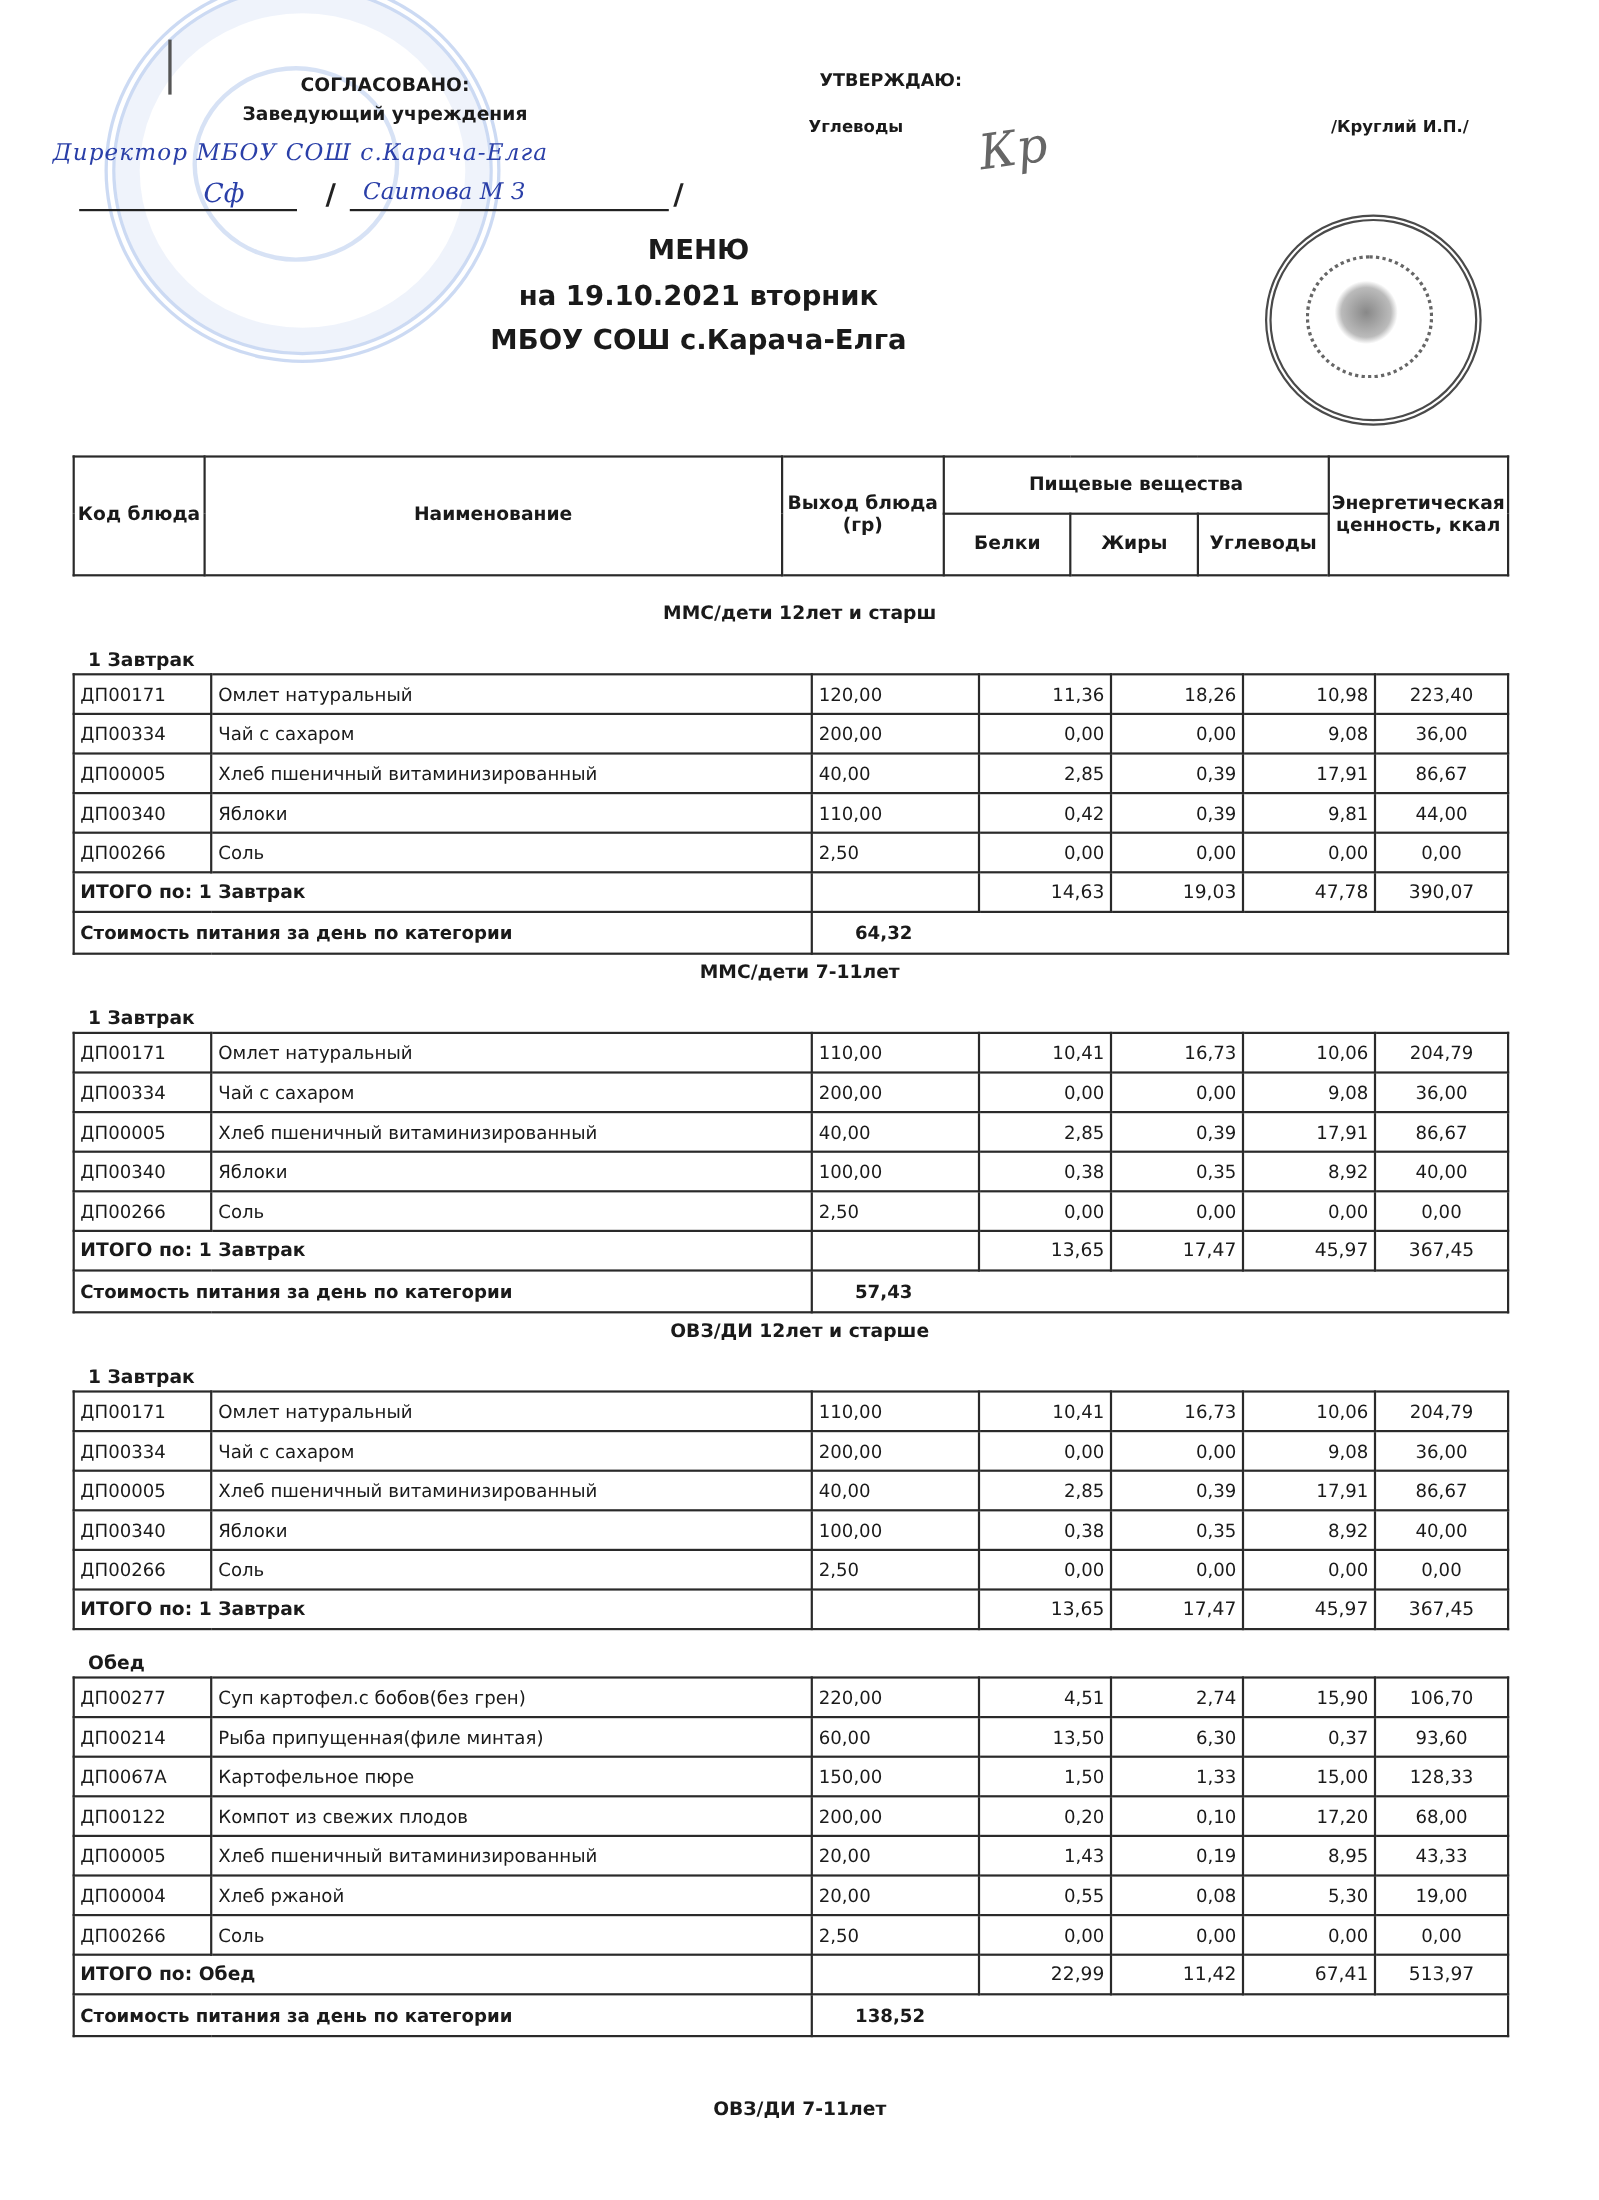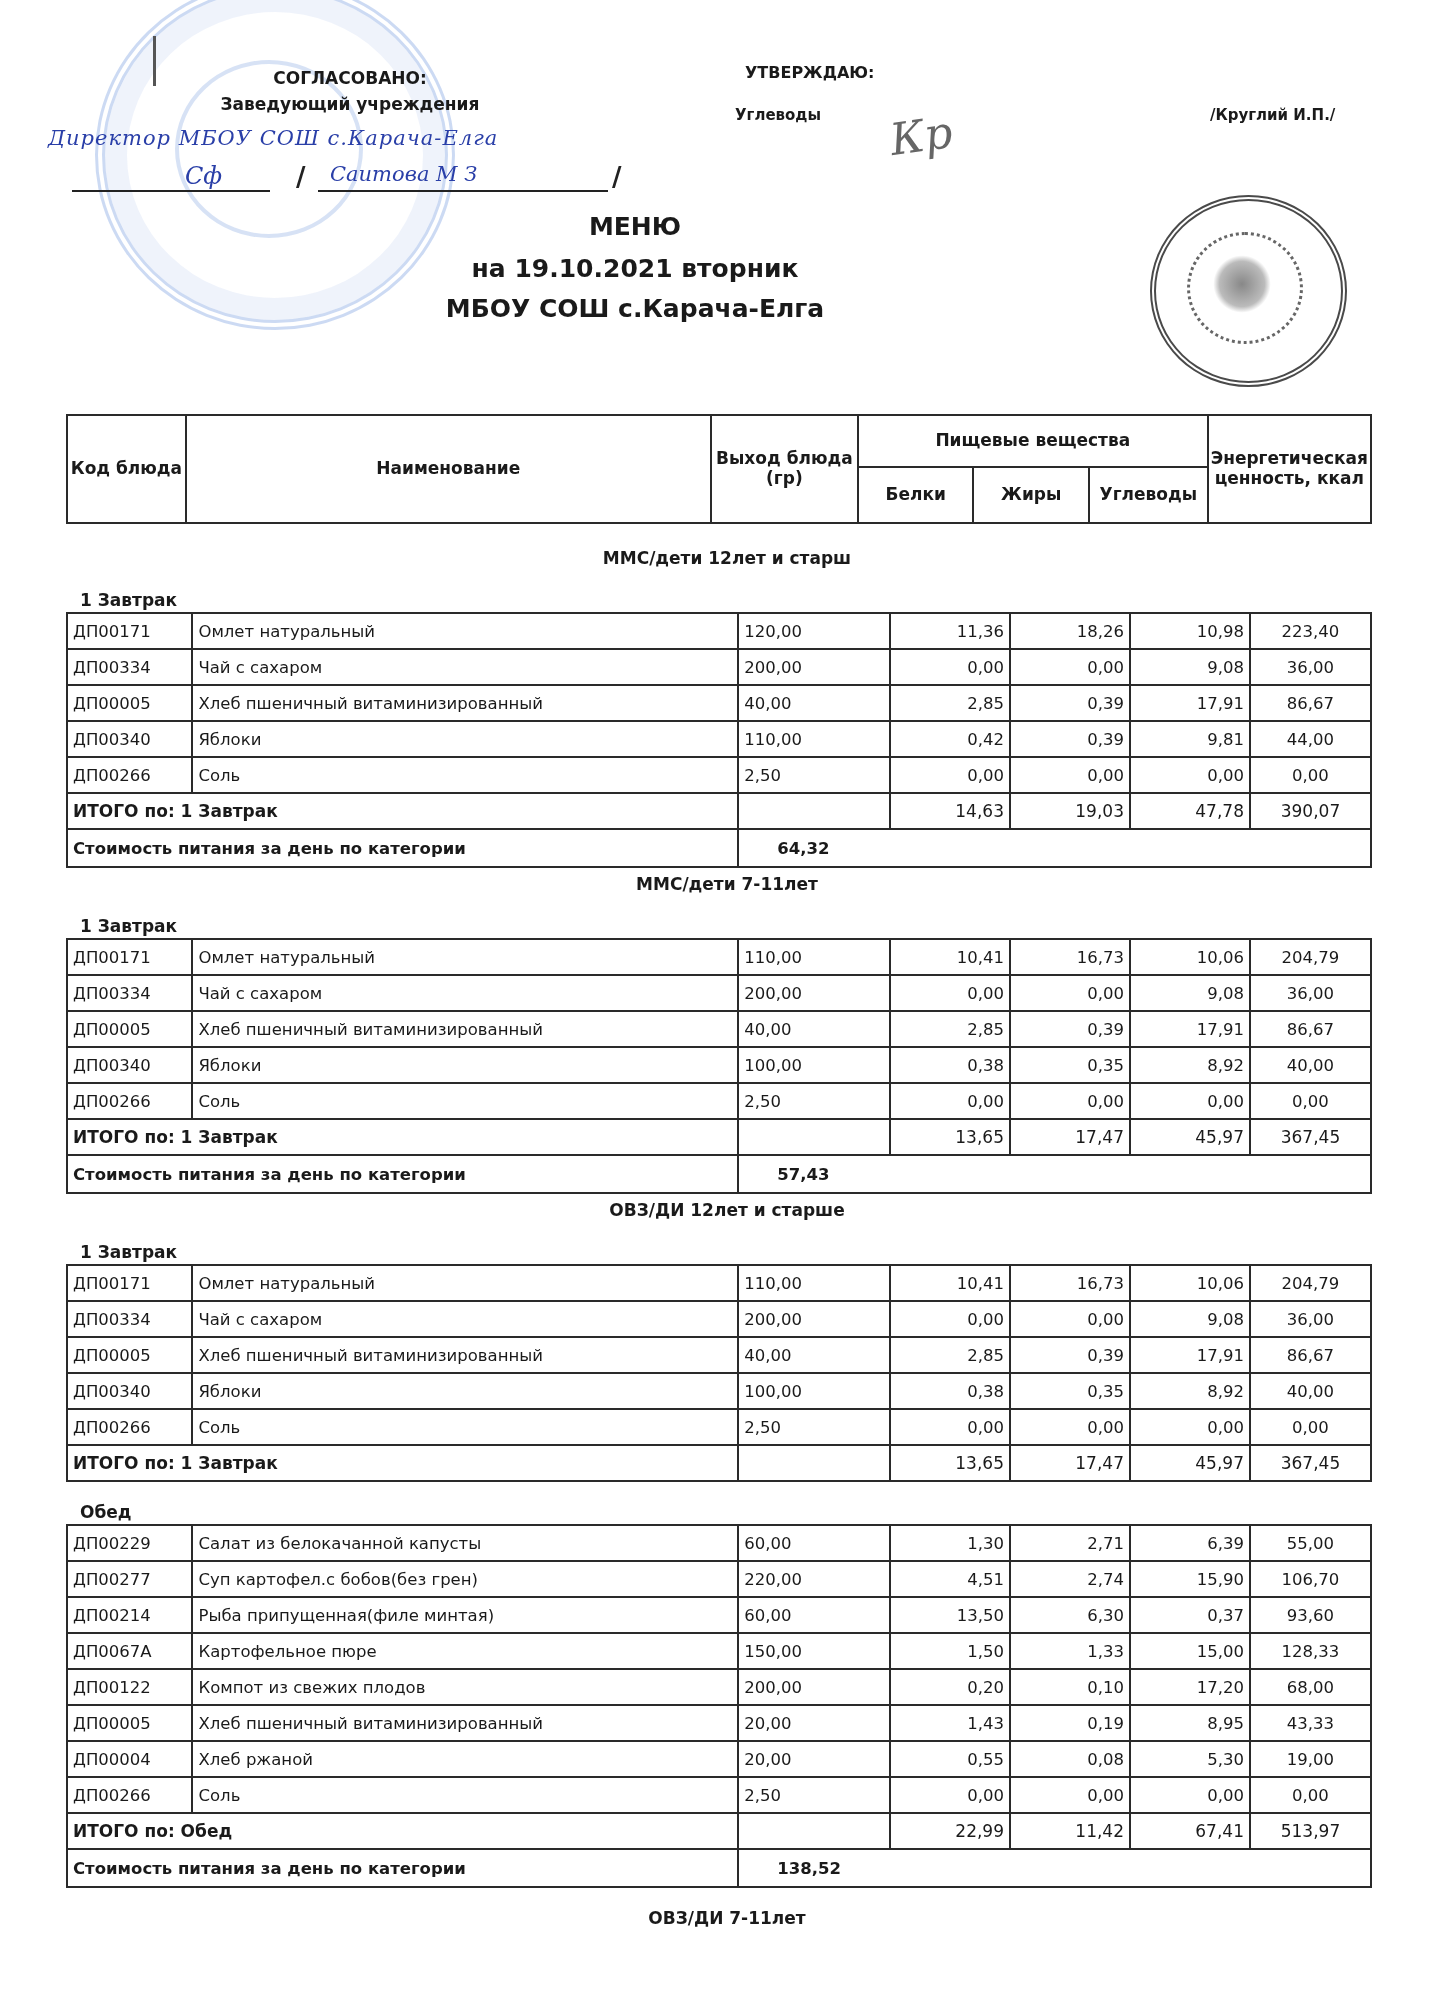--- a/index.html
+++ b/index.html
@@ -314,29 +314,20 @@
         <td class="c-num">17,47</td>
         <td class="c-num">45,97</td>
         <td class="c-kcal">367,45</td>
       </tr>
     </tbody>
 </table>
 <div class="abs meal-title" style="left:80px; top:1502px;">Обед</div>
 <table class="abs grid data-table" style="left:66px; top:1524px;">
   <tbody id="s2m1">
       <tr>
-        <td class="c-code">ДП00229</td>
-        <td class="c-name">Салат из белокачанной капусты</td>
-        <td class="c-yield">60,00</td>
-        <td class="c-num">1,30</td>
-        <td class="c-num">2,71</td>
-        <td class="c-num">6,39</td>
-        <td class="c-kcal">55,00</td>
-      </tr>
-      <tr>
         <td class="c-code">ДП00277</td>
         <td class="c-name">Суп картофел.с бобов(без грен)</td>
         <td class="c-yield">220,00</td>
         <td class="c-num">4,51</td>
         <td class="c-num">2,74</td>
         <td class="c-num">15,90</td>
         <td class="c-kcal">106,70</td>
       </tr>
       <tr>
         <td class="c-code">ДП00214</td>

